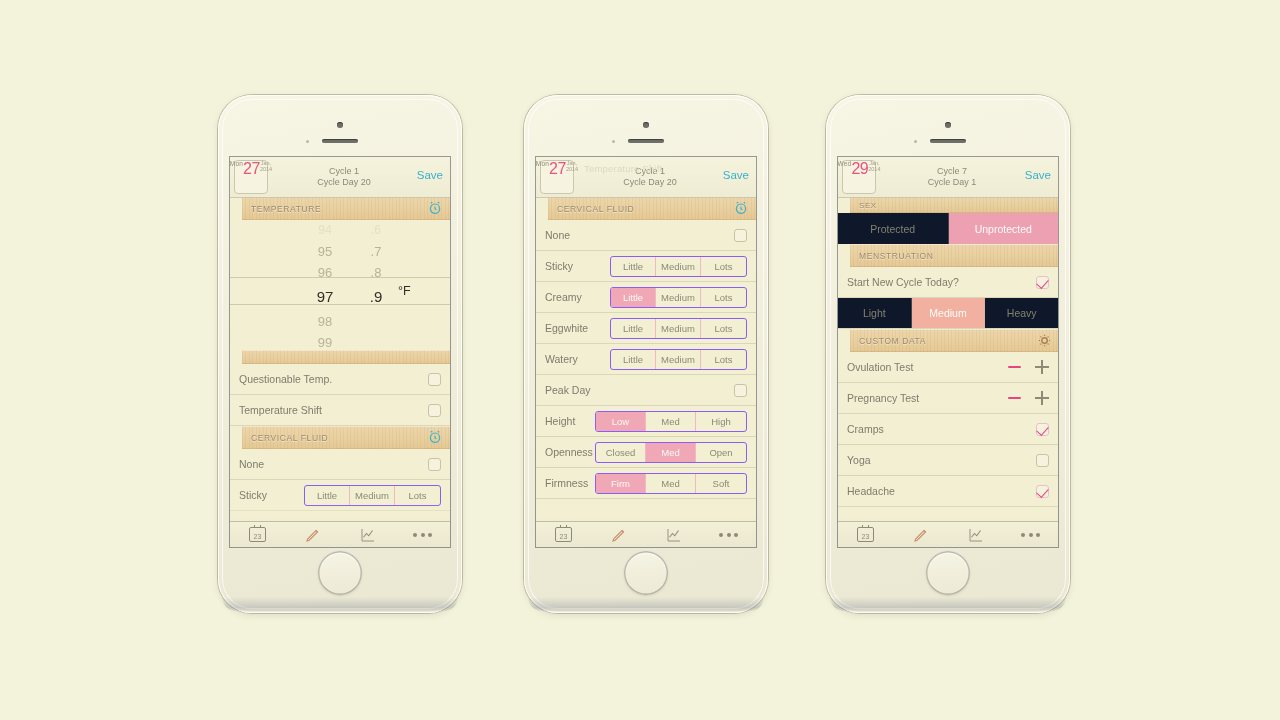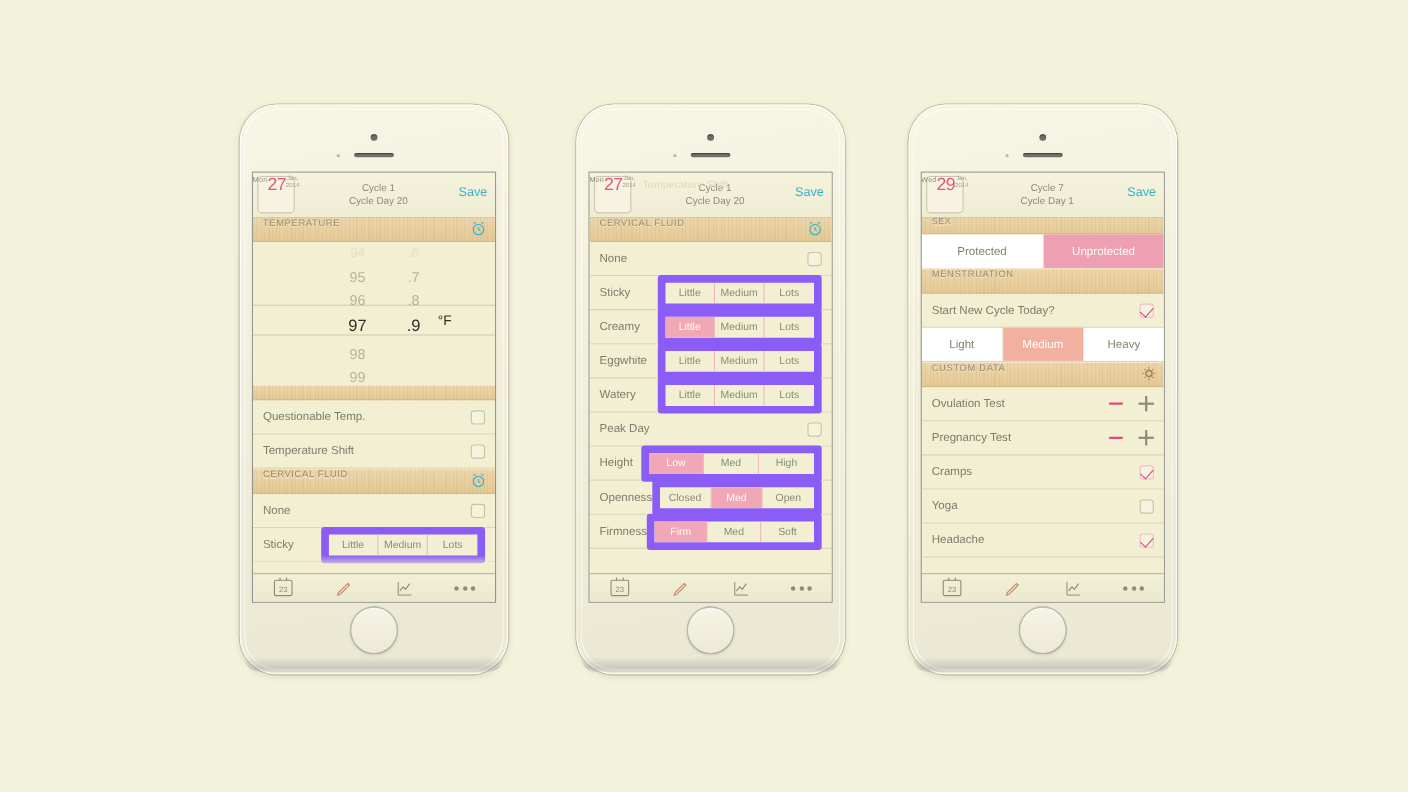--- a/index.html
+++ b/index.html
@@ -102,29 +102,30 @@
     font-size:9.5px; color:#ddd9bd;
     letter-spacing:.2px;
   }
 
   
   .body{ flex:1 1 auto; position:relative; overflow:hidden; background:#f2efd2; }
 
   
   .sect{
     position:relative; height:23px;
-    display:flex; 
+    display:flex; align-items:center;
     background:
       repeating-linear-gradient(90deg,
         rgba(196,160,104,0.16) 0px, rgba(196,160,104,0.16) 1px,
         rgba(255,255,255,0.0) 1px, rgba(255,255,255,0.0) 3px,
         rgba(170,132,76,0.10) 3px, rgba(170,132,76,0.10) 4px,
         rgba(255,255,255,0.0) 4px, rgba(255,255,255,0.0) 7px),
       linear-gradient(180deg,#ecd6ab 0%,#e9d0a0 50%,#e4c894 100%);
     box-shadow: inset 0 1px 0 rgba(255,255,255,0.45), inset 0 -1px 0 rgba(150,115,60,0.18);
+    margin-left: 12px;
   }
   .sect span.lbl{
     font-size:8.5px; letter-spacing:.6px; color:#9b8a72; padding-left:9px;
     text-shadow:0 1px 0 rgba(255,255,255,0.5);
   }
   .sect .ico{ position:absolute; right:7px; top:3px; }
 
   
   .row{
     position:relative; height:31px;
@@ -142,39 +143,39 @@
   }
   .chk.on{ border-color:#e8bfcf; }
   .chk.on::after{
     content:""; position:absolute; left:2px; top:0px;
     width:6px; height:10px;
     border:solid #e8457f; border-width:0 1.6px 1.6px 0;
     transform:rotate(42deg);
   }
 
   
-  .seg{ display:flex; border:7px solid #8b5cf6; border-radius:3px; overflow:hidden; }
+  .seg{ display:flex; border:1px solid #8b5cf6; border-radius:3px; overflow:hidden; }
   .seg .sgi{
     font-size:9.5px; color:#8b8a79;
     padding:4px 0; text-align:center;
     border-right:1px solid #edb9c3;
     background:transparent;
   }
   .seg .sgi:last-child{ border-right:0; }
   .seg .sgi.on{ background:#f0a7b6; color:#fdfbf3; }
 
   .seg.w3 .sgi{ width:45px; }
   .seg.cx .sgi{ width:50px; }
 
   
   .fullseg{ display:flex; height:31px; }
   .fullseg .fi{
     flex:1; display:flex; align-items:center; justify-content:center;
     font-size:10.5px; color:#83826f;
-    background:#ffffff;
+    background:#0f172a;
     border-right:1px solid rgba(178,175,142,0.3);
   }
   .fullseg .fi:last-child{ border-right:0; }
   .fullseg .fi.pink{ background:#eda0b1; color:#fffdf6; }
   .fullseg .fi.salmon{ background:#f2b0a0; color:#fffdf6; }
 
   
   .picker{ position:relative; height:130px; background:#f2efd2; overflow:hidden; }
   .pk-col{ position:absolute; top:0; bottom:0; text-align:center; }
   .pk-c1{ left:72px; width:46px; }

